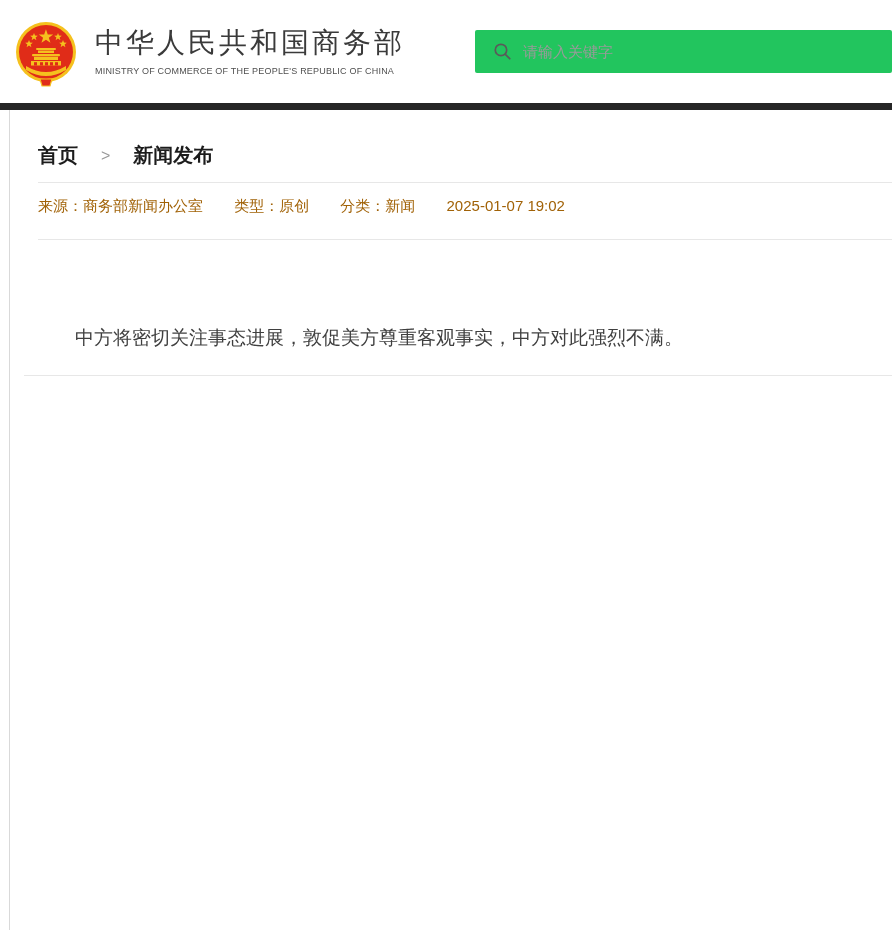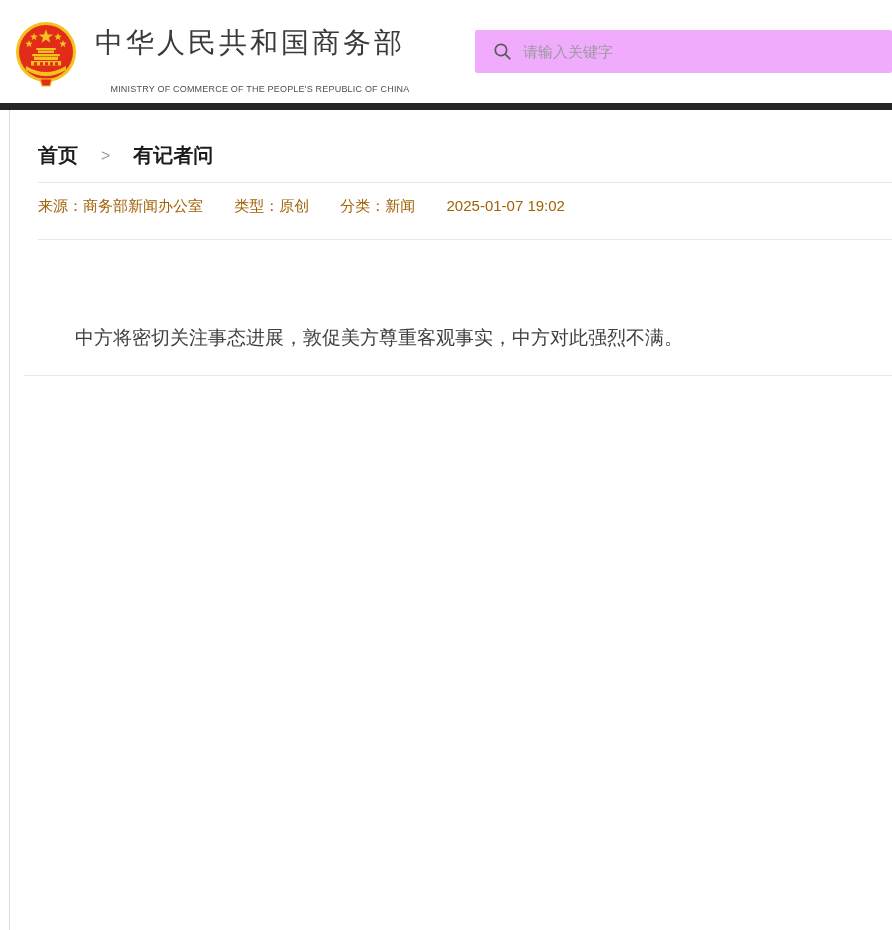--- a/index.html
+++ b/index.html
@@ -11,25 +11,25 @@
   }
   
   .corner-mark { position:absolute; left:2px; top:2px; width:7px; height:5px; background:#e13c2c; }
 
   
   .header { position:relative; width:892px; height:103px; background:#fff;padding-left:12px; }
   .brand { position:absolute; left:14px; top:0; height:103px; cursor:pointer; }
   .emblem { position:absolute; left:0; top:21px; width:64px; height:66px; }
   .brand-text { position:absolute; left:81px; top:26px; width:330px; white-space:nowrap; }
   .site-title-zh { font-size:28px; font-weight:500; color:#3a3a3a; letter-spacing:3px; line-height:33px; }
-  .site-title-en { margin-top:25px; font-size:9px; color:#4f4f4f; letter-spacing:0.2px; white-space:nowrap;text-align:center; }
+  .site-title-en { margin-top:7px; font-size:9px; color:#4f4f4f; letter-spacing:0.2px; white-space:nowrap; }
 
   .search-box {
     position:absolute; left:475px; right:0; top:30px; height:43px;
-    background:#f0abfc; border-radius:2px; display:flex; align-items:center;
+    background:#22c55e; border-radius:2px; display:flex; align-items:center;
   }
   .search-icon { margin-left:18px; width:19px; height:19px; flex:0 0 auto; }
   .search-input {
     flex:1; border:none; outline:none; background:transparent;
     font-size:15px; color:#333; margin-left:11px; height:100%;
     font-family:"Liberation Sans","DejaVu Sans",sans-serif;
   }
   .search-input::placeholder { color:#9a9a9a; opacity:1; }
 
   .dark-bar { width:892px; height:7px; background:#262626; }
@@ -110,21 +110,21 @@
 </div>
 
 <div class="dark-bar"></div>
 
 <div class="content">
   <div class="content-left-line"></div>
 
   <div class="breadcrumb">
     <a class="crumb">首页</a>
     <span class="crumb-sep">&gt;</span>
-    <a class="crumb">有记者问</a>
+    <a class="crumb">新闻发布</a>
   </div>
 
   <hr class="divider divider-1">
 
   <div class="meta-row">
     <span class="meta-item">来源：商务部新闻办公室</span>
     <span class="meta-item">类型：原创</span>
     <span class="meta-item">分类：新闻</span>
     <span class="meta-item">2025-01-07 19:02</span>
   </div>

